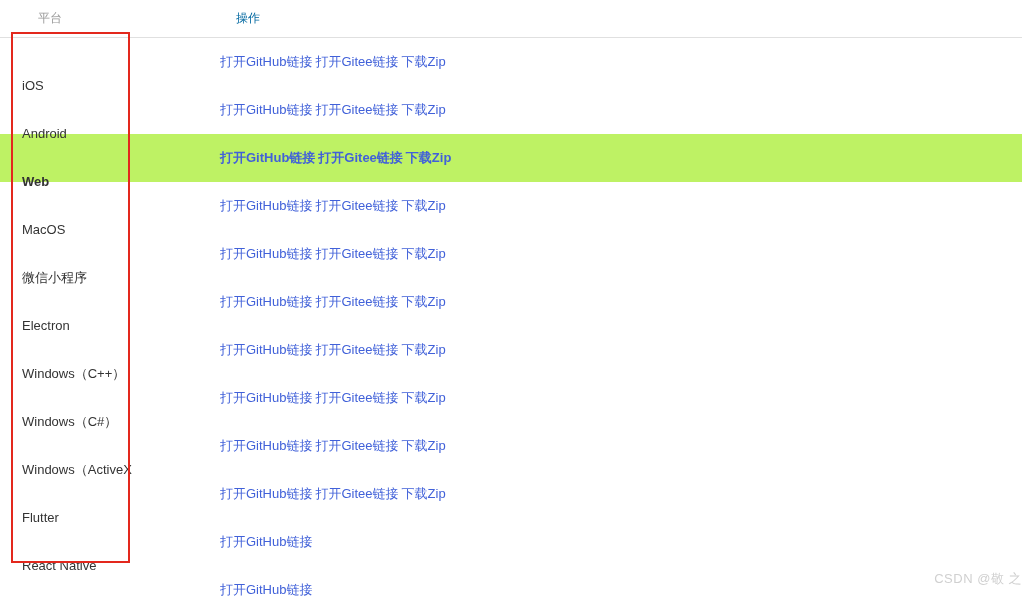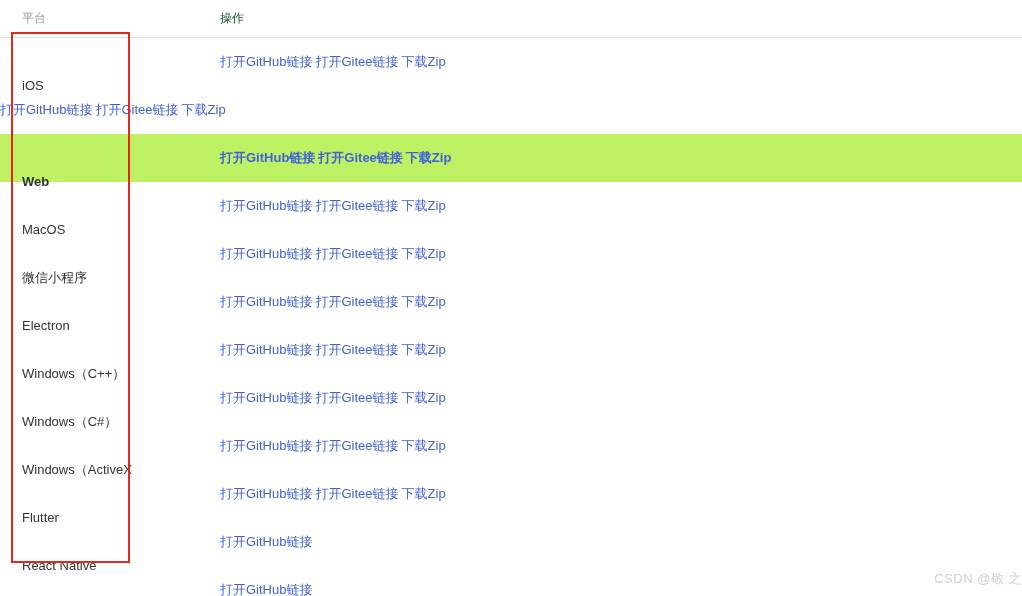--- a/index.html
+++ b/index.html
@@ -23,25 +23,26 @@
     .table-header {
       display: flex;
       border-bottom: 1px solid #e0e0e0;
       background: #fff;
     }
     .table-header .col-platform {
       width: 220px;
       padding: 10px 0 10px 22px;
       color: #999;
       font-size: 12px;
+      margin-left: 16px;
     }
     .table-header .col-action {
       flex: 1;
       padding: 10px 0;
-      color: #14532d;
+      color: #0369a1;
       font-size: 12px;
     }
     .table-body {
       position: relative;
     }
     .table-row {
       display: flex;
       align-items: center;
       height: 48px;
       border-bottom: 1px solid transparent;
@@ -99,20 +100,21 @@
   <div class="table-body" id="table-body">
       <div class="table-row">
         <div class="col-platform">iOS</div>
         <div class="col-action">
           <a class="link">打开GitHub链接</a>
           <a class="link">打开Gitee链接</a>
           <a class="link">下载Zip</a>
         </div>
       </div>
       <div class="table-row">
+        <div class="col-platform">Android</div>
         <div class="col-action">
           <a class="link">打开GitHub链接</a>
           <a class="link">打开Gitee链接</a>
           <a class="link">下载Zip</a>
         </div>
       </div>
       <div class="table-row hovered">
         <div class="col-platform">Web</div>
         <div class="col-action">
           <a class="link">打开GitHub链接</a>

